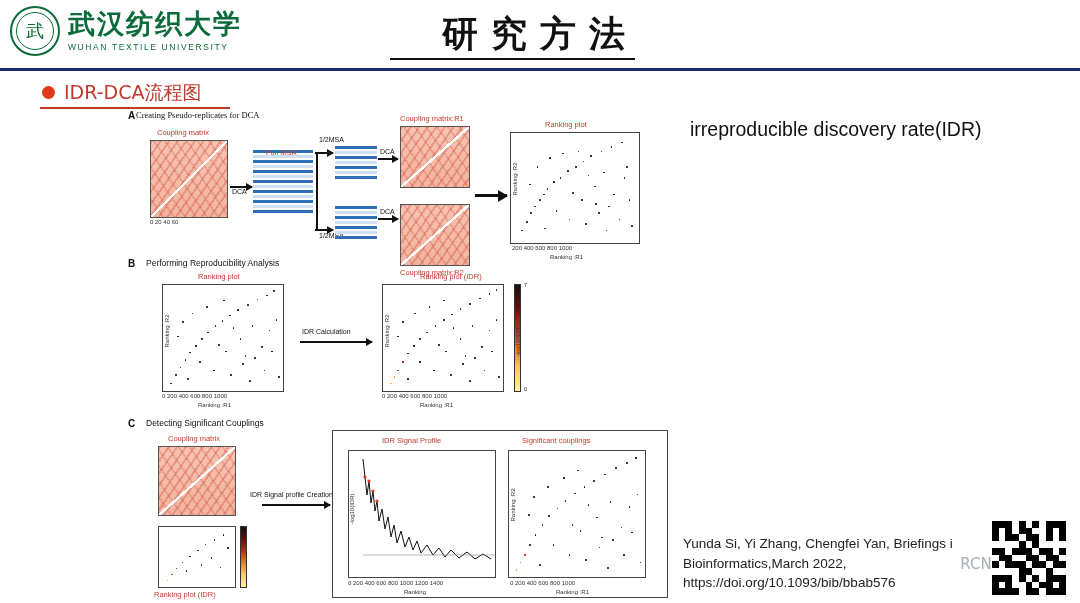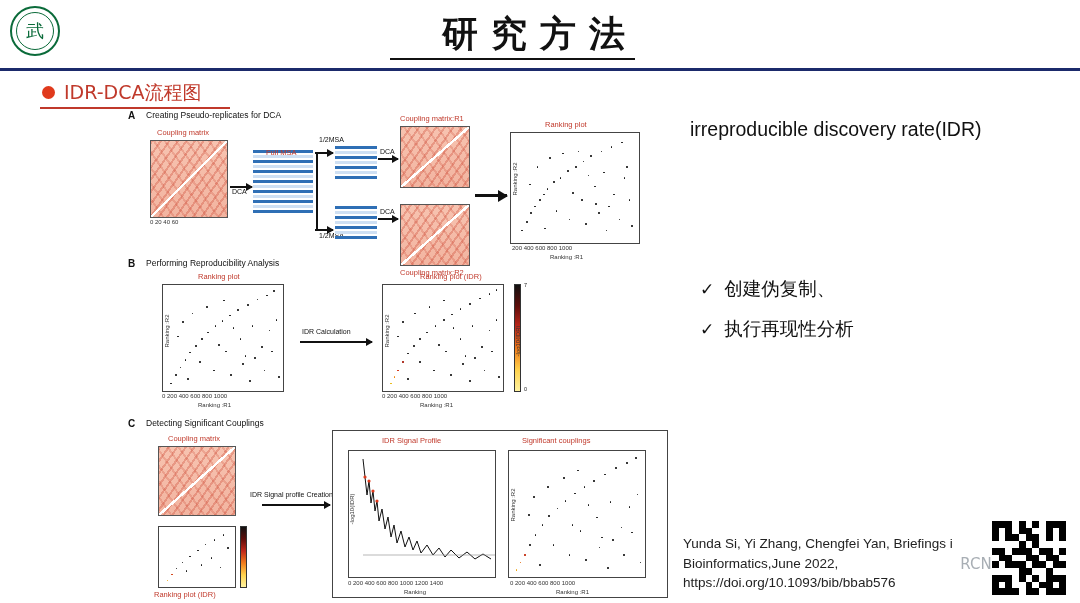--- a/index.html
+++ b/index.html
@@ -154,43 +154,41 @@
 </head>
 <body>
 
 <div class="slide">
 
   <div class="header">
     <div class="logo-wrap">
       <div class="logo-seal">
           <span class="glyph">武</span>
         </div>
+      <div>
+        <div class="univ-cn">武汉纺织大学</div>
+        <div class="univ-en">WUHAN TEXTILE UNIVERSITY</div>
+      </div>
     </div>
 
     <div class="title-cn">研究方法</div>
     <div class="title-rule"></div>
 
   </div>
   <div class="header-rule"></div>
 
   <div class="sec-bullet"></div>
   <div class="sec-title">IDR-DCA流程图</div>
   <div class="sec-underline"></div>
 
   <div class="rt-line1">irreproducible discovery rate(IDR)</div>
 
-  <div class="rt-item rt-i1">
-    <span class="chk">✓</span><span>创建伪复制、</span>
-  </div>
-  <div class="rt-item rt-i2">
-    <span class="chk">✓</span><span>执行再现性分析</span>
-  </div>
 
   <div class="citation" style="white-space:pre-line;">Yunda Si, Yi Zhang, Chengfei Yan,  Briefings i
-Bioinformatics,June 2022,
+Bioinformatics,March 2022,
 https://doi.org/10.1093/bib/bbab576</div>
   <div class="watermark">RCNS.</div>
   <div class="qr">
     <div class="qr-grid">
       <i></i>
         <i></i>
         <i></i>
         <i class="w"></i>
         <i></i>
         <i class="w"></i>
@@ -308,21 +306,21 @@
         <i class="w"></i>
         <i></i>
         <i></i>
         <i></i>
     </div>
   </div>
 
   <div class="figure">
 
     <div class="panel-letter" style="left:8px; top:4px;">A</div>
-    <div class="panel-cap" style="left:26px; top:4px;">Creating Pseudo-replicates for DCA</div>
+    <div class="panel-cap" style="left:16px; top:4px;font-family:Liberation Serif, serif;">Creating Pseudo-replicates for DCA</div>
 
     <div class="fig-label" style="left:37px; top:22px;">Coupling matrix</div>
     <div class="heat" style="left:30px; top:34px; width:78px; height:78px;"></div>
     <div class="axis-label" style="left:30px; top:113px;">0  20  40  60</div>
 
     <div class="arrow" style="left:110px; top:80px; width:22px;"></div>
     <div class="arrow-lbl" style="left:112px; top:82px;">DCA</div>
 
     <div class="msa" style="left:133px; top:44px; width:60px;">
       <i></i>

